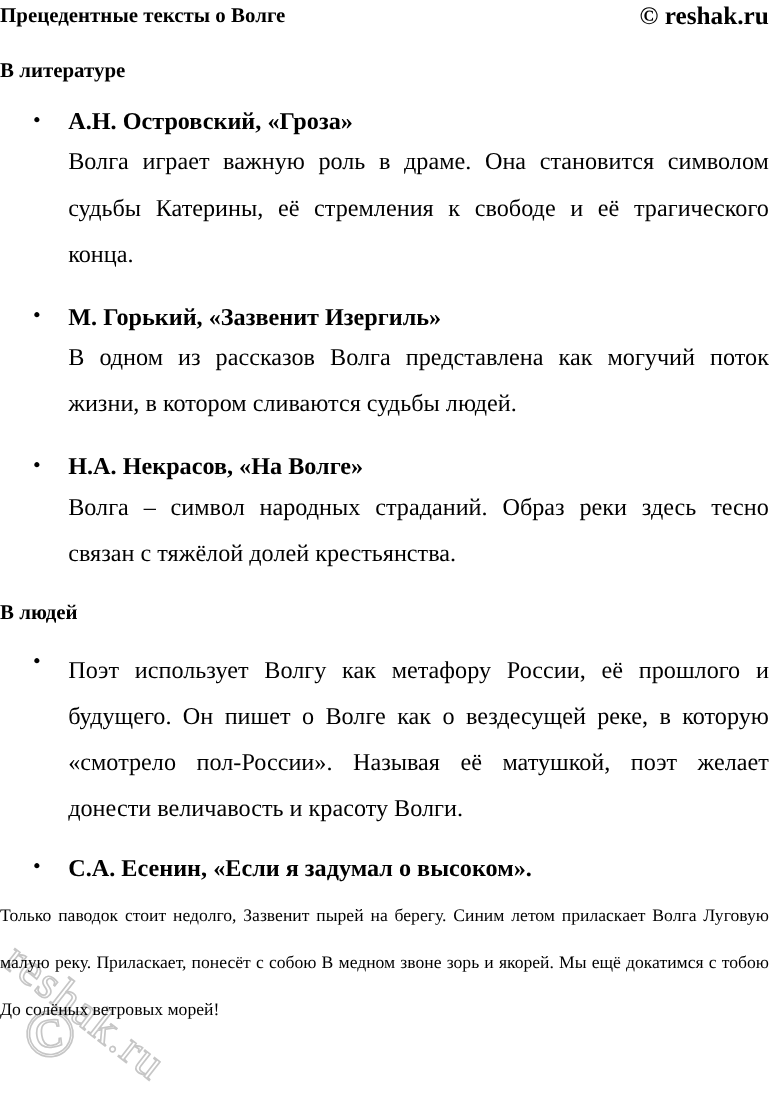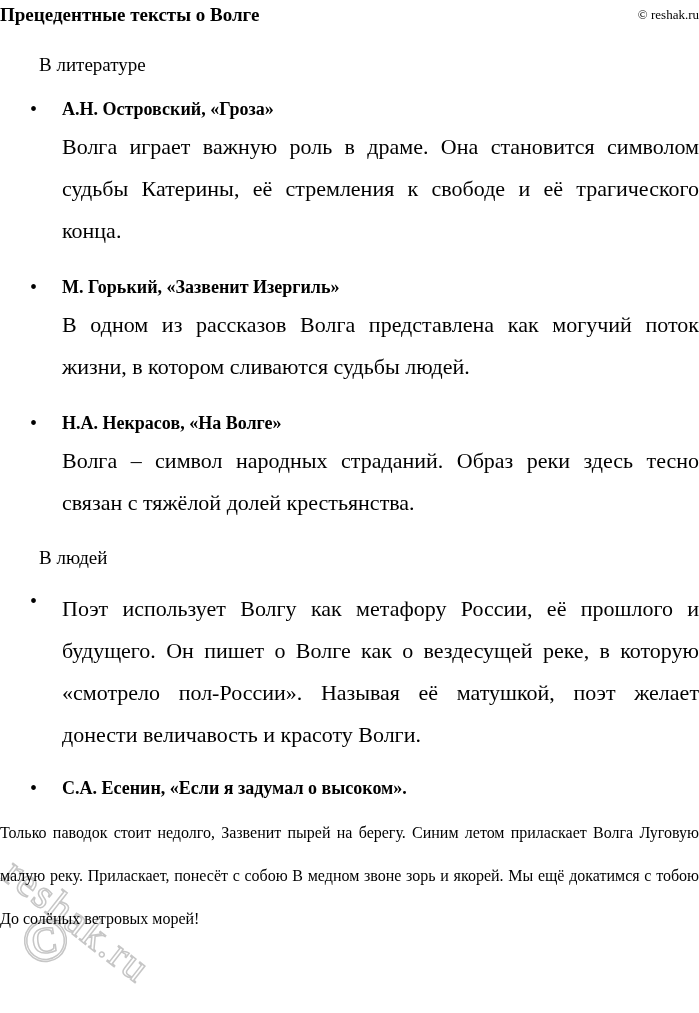--- a/index.html
+++ b/index.html
@@ -42,43 +42,42 @@
   .content { position: relative; z-index: 1; }
 
   .header {
     display: flex;
     justify-content: space-between;
     align-items: flex-start;
     padding-top: 1px;
     line-height: 27px;
   }
   .doc-title { font-weight: bold; font-size: 19px; }
-  .copyright { font-weight: normal; font-size: 13px; }
+  .copyright { font-weight: bold; font-size: 23px; }
 
   .section-heading {
     margin-top: 23px;
     font-size: 19px;
-    font-weight: normal;
+    font-weight: bold;
     line-height: 27px;
-    margin-left: 39px;
   }
   .section-heading.second { margin-top: 20px; }
 
   .list-item { position: relative; }
   .list-item .bullet {
     position: absolute;
     left: 30px;
     top: 0;
     width: 20px;
     font-size: 20px;
     line-height: 27px;
     text-align: left;
   }
   .item-title {
-    font-size: 18px;
+    font-size: 22px;
     font-weight: bold;
     line-height: 27px;
     margin-left: 62px;
   }
   .li-1 { margin-top: 18px; }
   .li-2, .li-3 { margin-top: 22px; }
   .li-4 { margin-top: 17px; }
   .li-5 { margin-top: 19px; }
 
   .item-text {

